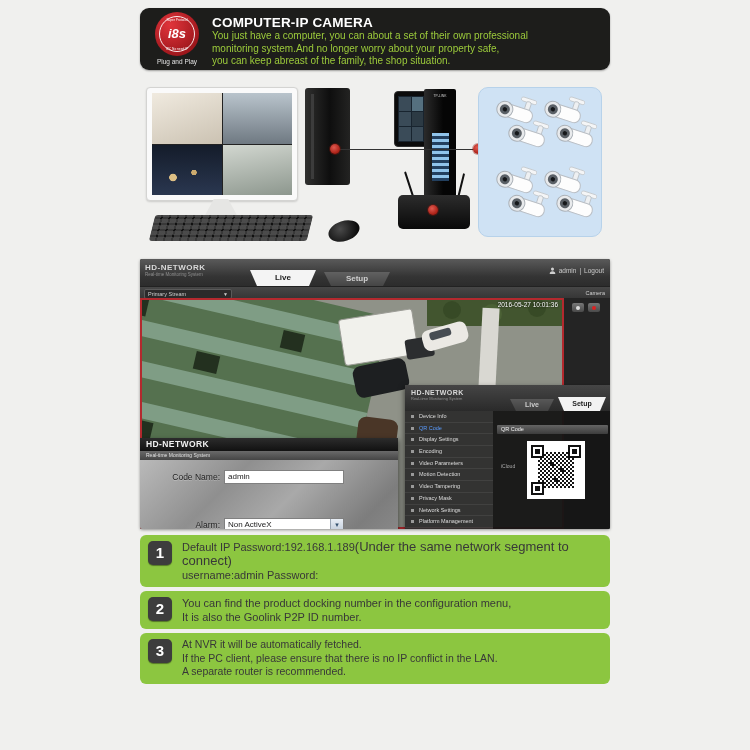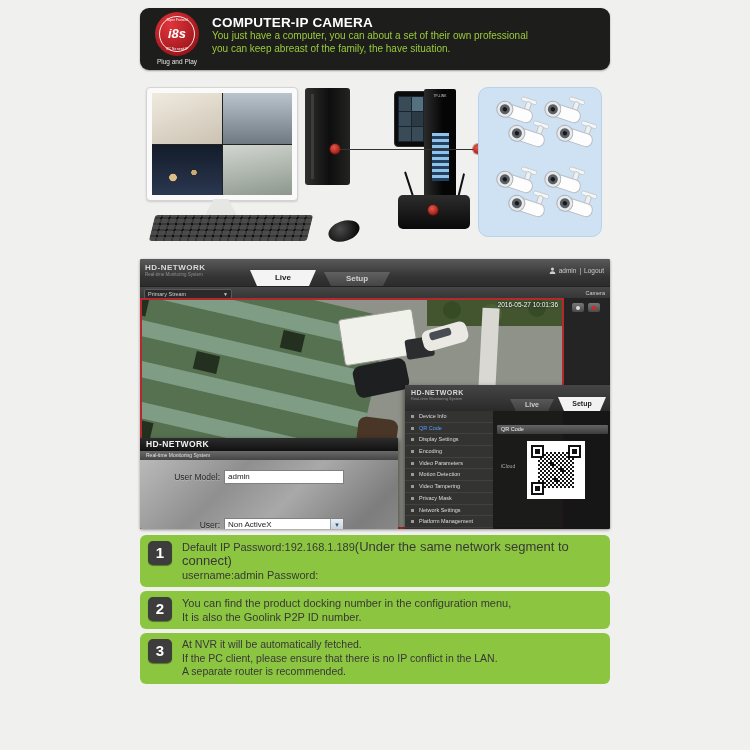--- a/index.html
+++ b/index.html
@@ -148,21 +148,22 @@
       <div class="badge-circle">
         <div class="badge-arc top">Super Protocol</div>
         <div class="badge-core">i8s</div>
         <div class="badge-arc bot">IPC No need IP</div>
       </div>
       <div class="badge-cap">Plug and Play</div>
     </div>
     <div class="banner-text">
       <div class="banner-title">COMPUTER-IP CAMERA</div>
       <div class="banner-line">You just have a computer, you can about a set of their own professional</div>
-      <div class="banner-line">you can keep abreast of the family, the have situation.</div>
+      <div class="banner-line">monitoring system.And no longer worry about your property safe,</div>
+      <div class="banner-line">you can keep abreast of the family, the shop situation.</div>
     </div>
   </section>
 
   <section class="products">
     <div class="monitor-screen">
       <div class="mgrid">
         <div class="q1"></div>
         <div class="q2"></div>
         <div class="q3"></div>
         <div class="q4"></div>
@@ -299,25 +300,25 @@
           </div>
         <div class="sicon rec">
             <i></i>
           </div>
       </div>
 
       <div class="login">
         <div class="login-title">HD-NETWORK</div>
         <div class="login-sub">Real-time Monitoring System</div>
         <div class="lg-row" style="top:32px;">
-          <div class="lg-label">User Model:</div>
+          <div class="lg-label">Code Name:</div>
           <div class="lg-input">admin</div>
         </div>
         <div class="lg-row" style="top:80px;">
-          <div class="lg-label">User:</div>
+          <div class="lg-label">Alarm:</div>
           <div class="lg-select">
             <span>Non ActiveX</span>
             <span class="arrowbox">▾</span>
           </div>
         </div>
 
       </div>
 
       <div class="setupwin">
         <div class="sw-header">

